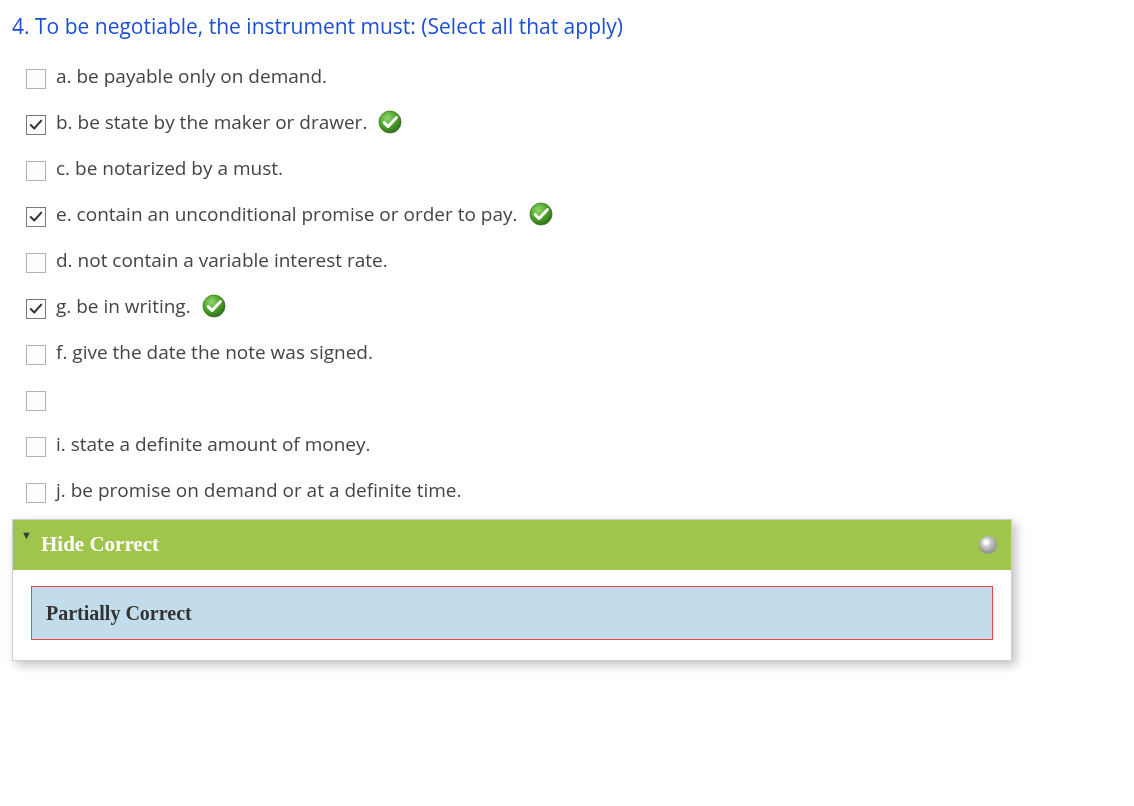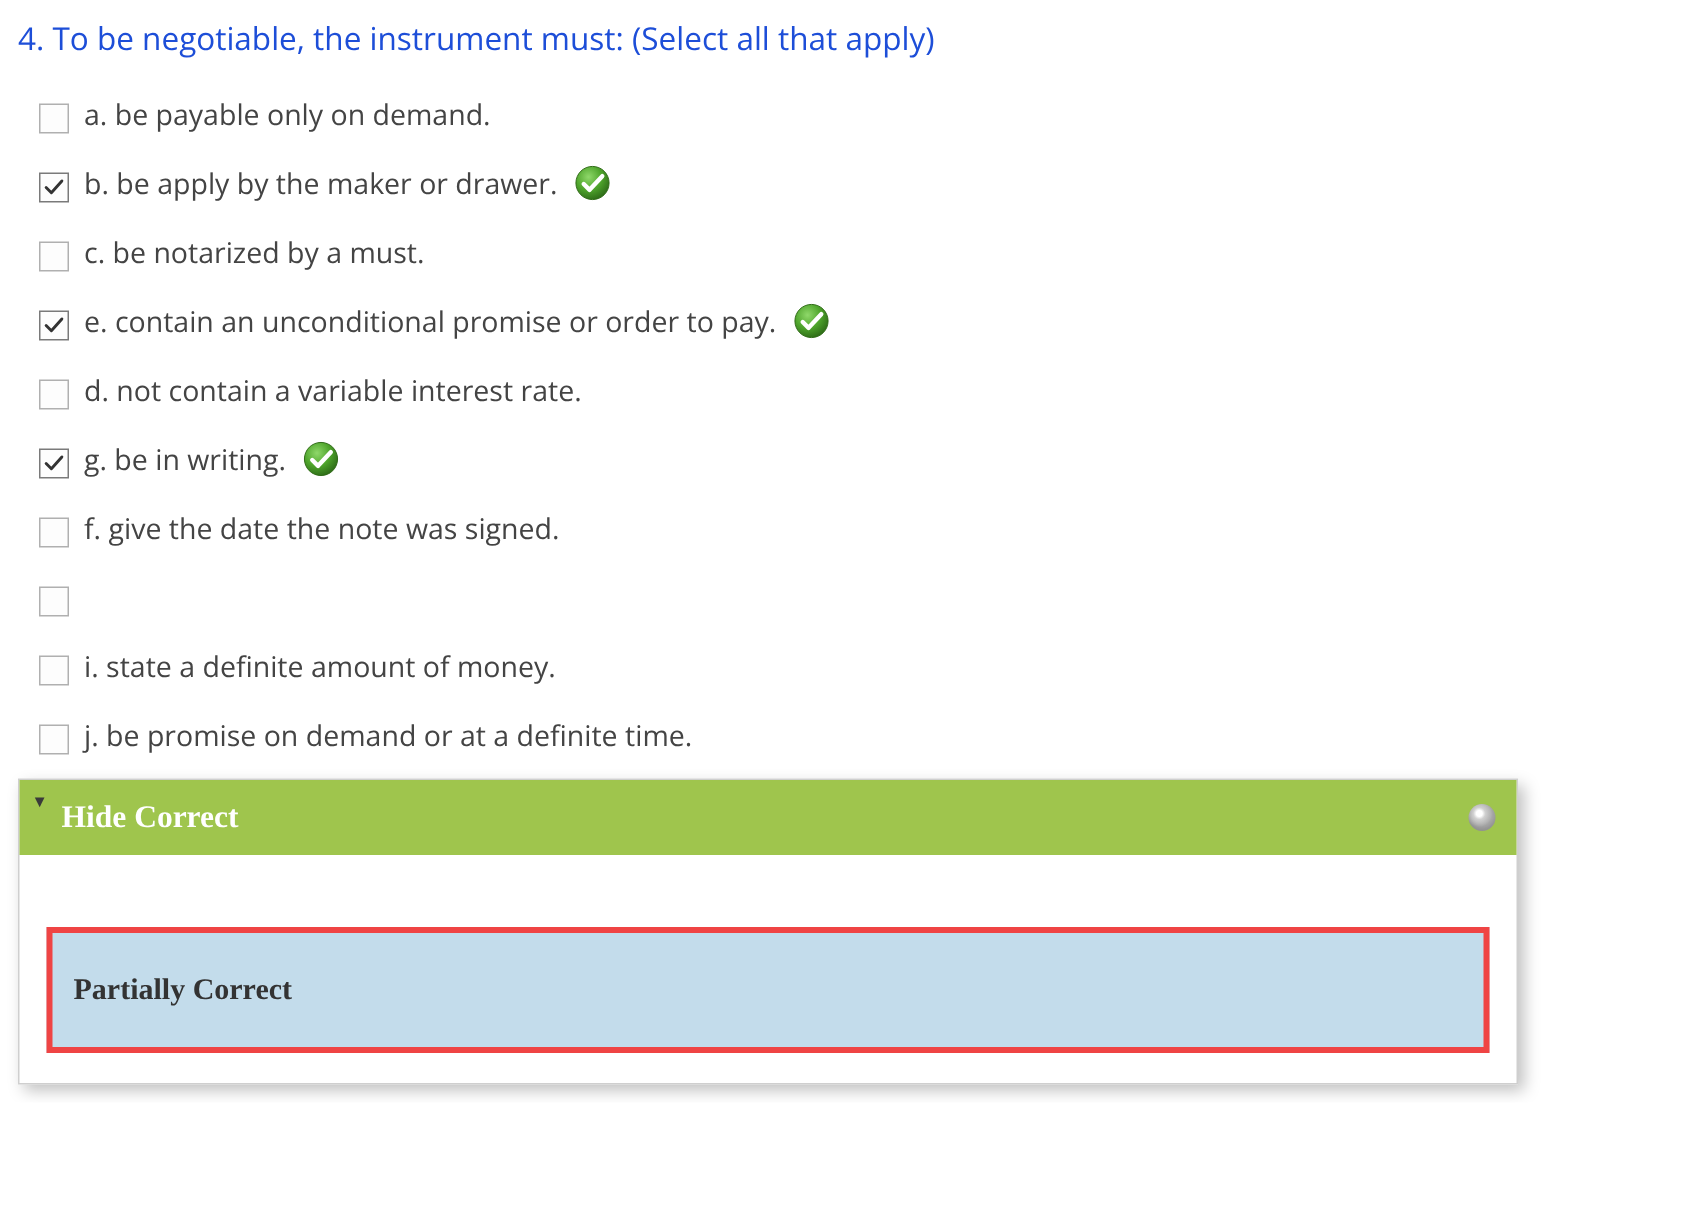--- a/index.html
+++ b/index.html
@@ -91,28 +91,27 @@
       width: 18px;
       height: 18px;
       border-radius: 50%;
       background: radial-gradient(circle at 40% 35%, #ffffff 2px, #d0d0d0 4px, #a8a8a8 9px);
       box-shadow: inset 0 -2px 3px rgba(0,0,0,0.15);
     }
     .feedback-body {
       padding: 16px 18px 20px 18px;
     }
     .feedback-result {
-      border: 4px solid #ef4444;
+      border: 1px solid #ef4444;
       background: #c3dceb;
-      padding: 24px 14px;
+      padding: 12px 14px;
       font-family: Georgia, "Times New Roman", serif;
       font-weight: bold;
       color: #333333;
       font-size: 20px;
-      margin-top: 32px;
     }
   </style>
 </head>
 <body>
 
 <div class="container">
 
   <div class="question-text">
     <span>4.</span>
     <span>To be negotiable, the instrument must: (Select all that apply)</span>
@@ -122,21 +121,21 @@
       <div class="option">
         <span class="checkbox-box"></span>
         <span class="option-label">a. be payable only on demand.</span>
       </div>
       <div class="option">
         <span class="checkbox-box checked">
           <svg viewBox="0 0 16 16">
             <path d="M2 8 L6 12 L14 3" stroke="#333" stroke-width="2.2" fill="none" stroke-linecap="round" stroke-linejoin="round"></path>
           </svg>
         </span>
-        <span class="option-label">b. be apply by the maker or drawer.</span>
+        <span class="option-label">b. be state by the maker or drawer.</span>
         <span class="correct-badge"><svg viewBox="0 0 40 40">
             <defs>
               <radialGradient id="g1" cx="38%" cy="32%" r="70%">
                 <stop offset="0%" stop-color="#8fd86a"></stop>
                 <stop offset="55%" stop-color="#4fa52c"></stop>
                 <stop offset="100%" stop-color="#2f6e18"></stop>
               </radialGradient>
             </defs>
             <circle cx="20" cy="20" r="17" fill="url(#g1)" stroke="#2e6a16" stroke-width="1"></circle>
             <path d="M11 21 L17 27 L30 13" stroke="#ffffff" stroke-width="4.5" fill="none" stroke-linecap="round" stroke-linejoin="round"></path>

